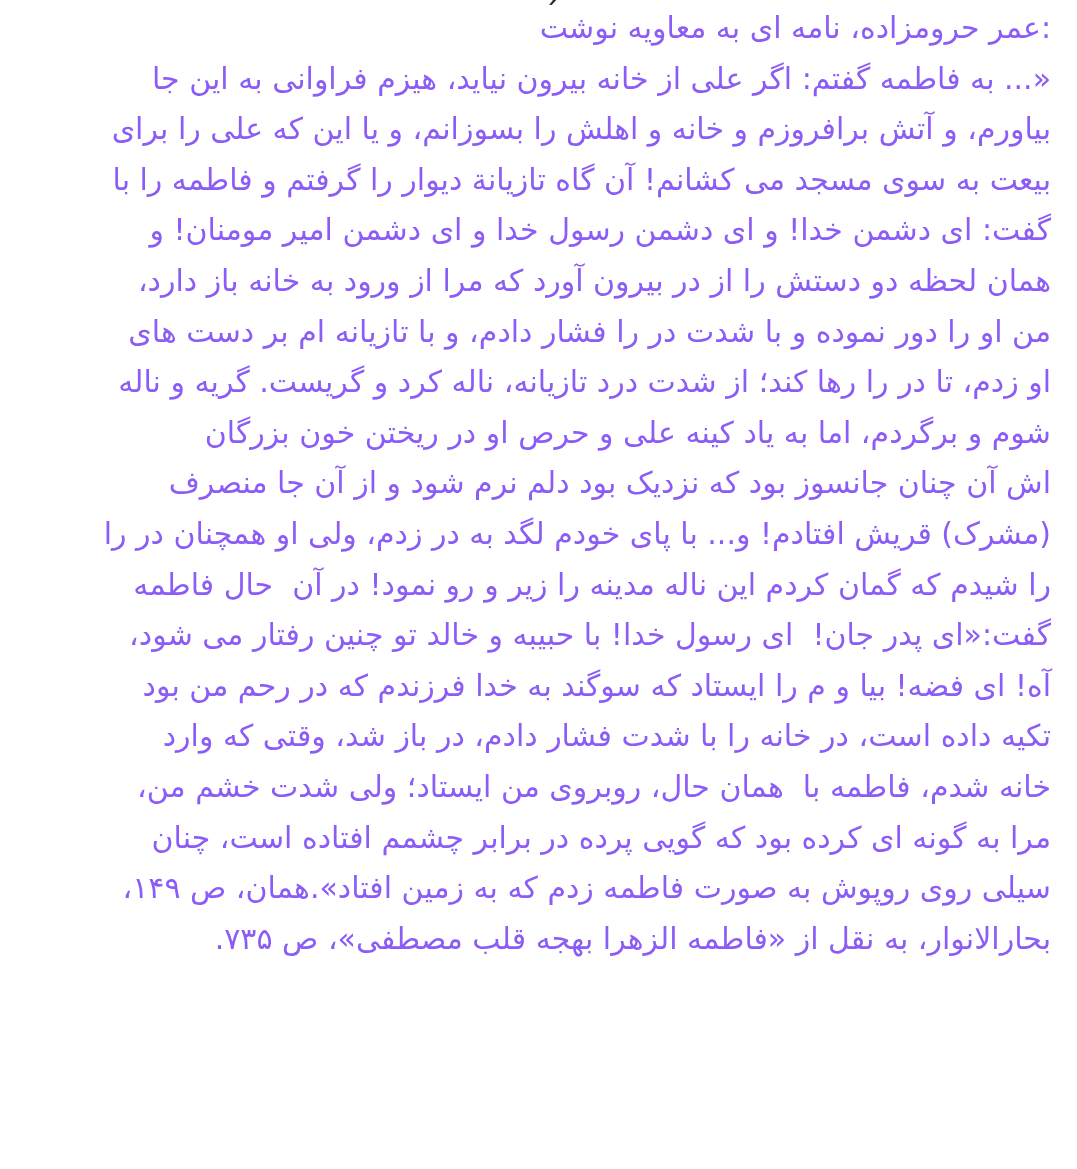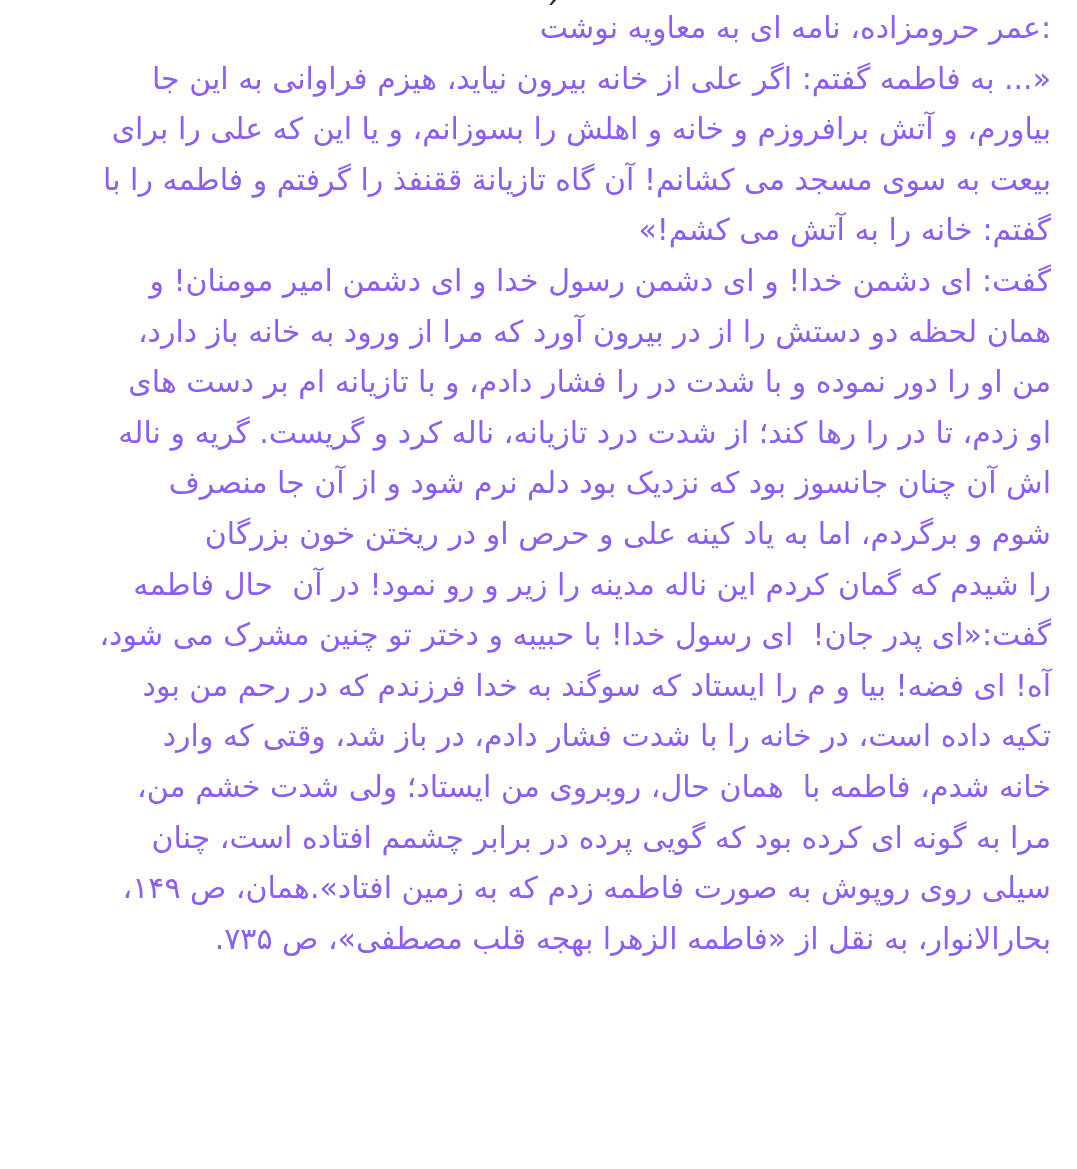--- a/index.html
+++ b/index.html
@@ -39,29 +39,29 @@
 </style>
 </head>
 <body>
 
 <span class="stray-mark">´</span>
 
 <div class="text-block">
   <div class="line">:عمر حرومزاده، نامه ای به معاویه نوشت</div>
   <div class="line">«... به فاطمه گفتم: اگر علی از خانه بیرون نیاید، هیزم فراوانی به این جا</div>
   <div class="line">بیاورم، و آتش برافروزم و خانه و اهلش را بسوزانم، و یا این که علی را برای</div>
-  <div class="line">بیعت به سوی مسجد می کشانم! آن گاه تازیانة ققنفذ را گرفتم و فاطمه را با</div>
-  <div class="line">گفتم: خانه را به آتش می کشم!»</div>
+  <div class="line">بیعت به سوی مسجد می کشانم! آن گاه تازیانة دیوار را گرفتم و فاطمه را با</div>
   <div class="line">گفت: ای دشمن خدا! و ای دشمن رسول خدا و ای دشمن امیر مومنان! و</div>
   <div class="line">همان لحظه دو دستش را از در بیرون آورد که مرا از ورود به خانه باز دارد،</div>
   <div class="line">من او را دور نموده و با شدت در را فشار دادم، و با تازیانه ام بر دست های</div>
   <div class="line">او زدم، تا در را رها کند؛ از شدت درد تازیانه، ناله کرد و گریست. گریه و ناله</div>
+  <div class="line">شوم و برگردم، اما به یاد کینه علی و حرص او در ریختن خون بزرگان</div>
   <div class="line">اش آن چنان جانسوز بود که نزدیک بود دلم نرم شود و از آن جا منصرف</div>
-  <div class="line">شوم و برگردم، اما به یاد کینه علی و حرص او در ریختن خون بزرگان</div>
+  <div class="line">(مشرک) قریش افتادم! و... با پای خودم لگد به در زدم، ولی او همچنان در را</div>
   <div class="line">را شیدم که گمان کردم این ناله مدینه را زیر و رو نمود! در آن  حال فاطمه</div>
-  <div class="line">گفت:«ای پدر جان!  ای رسول خدا! با حبیبه و دختر تو چنین مشرک می شود،</div>
+  <div class="line">گفت:«ای پدر جان!  ای رسول خدا! با حبیبه و خالد تو چنین رفتار می شود،</div>
   <div class="line">آه! ای فضه! بیا و م را ایستاد که سوگند به خدا فرزندم که در رحم من بود</div>
   <div class="line">تکیه داده است، در خانه را با شدت فشار دادم، در باز شد، وقتی که وارد</div>
   <div class="line">خانه شدم، فاطمه با  همان حال، روبروی من ایستاد؛ ولی شدت خشم من،</div>
   <div class="line">مرا به گونه ای کرده بود که گویی پرده در برابر چشمم افتاده است، چنان</div>
   <div class="line">سیلی روی روپوش به صورت فاطمه زدم که به زمین افتاد».همان، ص ۱۴۹،</div>
   <div class="line">بحارالانوار، به نقل از «فاطمه الزهرا بهجه قلب مصطفی»، ص ۷۳۵.</div>
 </div>
 
 </body></html>

